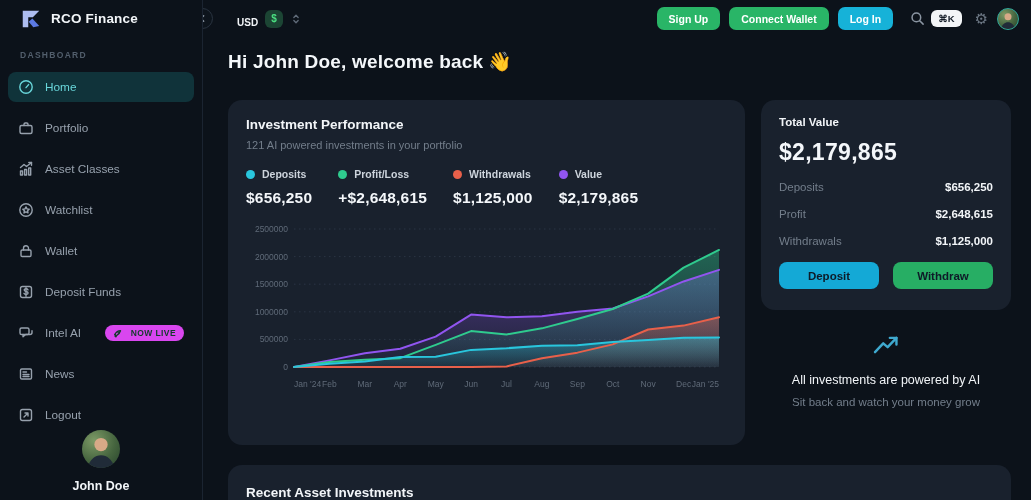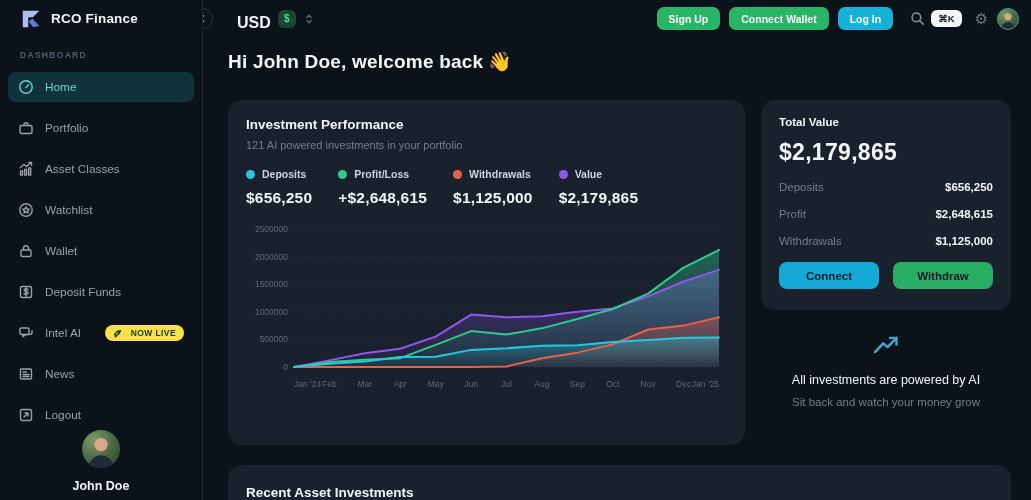--- a/index.html
+++ b/index.html
@@ -24,21 +24,21 @@
   .nav-item {
     display:flex; align-items:center; gap:11px; height:30px; padding:0 10px;
     border-radius:8px; color:#97a1ad; font-size:11.8px; cursor:pointer;margin-top:7px;
   }
   .nav-item .nicon { width:16px; height:16px; display:flex; }
   .nav-item svg { width:16px; height:16px; stroke:currentColor; fill:none;
     stroke-width:1.4; stroke-linecap:round; stroke-linejoin:round; }
   .nav-item.active { background:#10333a; color:#68d5d9; }
   .live-badge {
     margin-left:auto; display:flex; align-items:center; gap:8px;
-    background:#fde047; color:#123c2a; font-size:8.5px; font-weight:bold;
+    background:#d946ef; color:#123c2a; font-size:8.5px; font-weight:bold;
     letter-spacing:.4px; padding:3px 8px; border-radius:10px;
   }
   .live-badge svg { width:10px; height:10px; stroke:#123c2a; fill:none;
     stroke-width:1.6; stroke-linecap:round; stroke-linejoin:round; }
   .profile { margin-top:auto; display:flex; flex-direction:column; align-items:center;
     padding-bottom:16px; }
   .avatar {
     border-radius:50%; overflow:hidden; position:relative;
     background:radial-gradient(circle at 32% 28%, #7d9a66, #46653f 55%, #27422c);
   }
@@ -50,21 +50,21 @@
   .topbar { position:absolute; left:203px; right:0; top:0; height:37px;
     display:flex; align-items:center; padding:0 12px; }
   .collapse-btn {
     position:absolute; left:-11px; top:8px; width:21px; height:21px; border-radius:50%;
     background:#0d141c; border:1px solid #2a3441; color:#8b95a2;
     display:flex; align-items:center; justify-content:center; cursor:pointer;
   }
   .collapse-btn svg { width:11px; height:11px; stroke:currentColor; fill:none;
     stroke-width:1.8; stroke-linecap:round; stroke-linejoin:round; }
   .currency { display:flex; align-items:center; gap:7px; margin-left:22px; cursor:pointer; }
-  .currency-code { font-size:16px; font-weight:bold; color:#f2f5f8;margin-top:8px; }
+  .currency-code { font-size:10px; font-weight:bold; color:#f2f5f8;margin-top:8px; }
   .currency-pill { width:18px; height:18px; border-radius:6px; background:#1c4534;
     color:#4ade80; font-size:10px; font-weight:bold;
     display:flex; align-items:center; justify-content:center; }
   .updown { color:#5f6a78; display:flex; }
   .updown svg { width:12px; height:14px; stroke:currentColor; fill:none;
     stroke-width:1.6; stroke-linecap:round; stroke-linejoin:round; }
   .topbar-right { margin-left:auto; display:flex; align-items:center; gap:9px; }
   .tb-btn { border:none; cursor:pointer; border-radius:7px; height:23px; padding:0 12px;
     font-family:inherit; font-size:10.5px; font-weight:bold; color:#ffffff; }
   .tb-btn.green { background:#29b567; }
@@ -370,21 +370,21 @@
         <div class="total-row">
           <span class="lab">Profit</span>
           <span class="val">$2,648,615</span>
         </div>
         <div class="total-row">
           <span class="lab">Withdrawals</span>
           <span class="val">$1,125,000</span>
         </div>
       </div>
     <div class="total-btns">
-      <button class="btn-deposit">Connect</button>
+      <button class="btn-deposit">Deposit</button>
       <button class="btn-withdraw">Withdraw</button>
     </div>
   </section>
 
   <div class="ai-note">
     <svg viewBox="0 0 24 20">
         <path d="M2 16.5 9.5 8.5l4 3.5 8-8.5"></path>
         <path d="M15.5 3.5H21.5V9.5"></path>
       </svg>
     <div class="ai-title">All investments are powered by AI</div>

